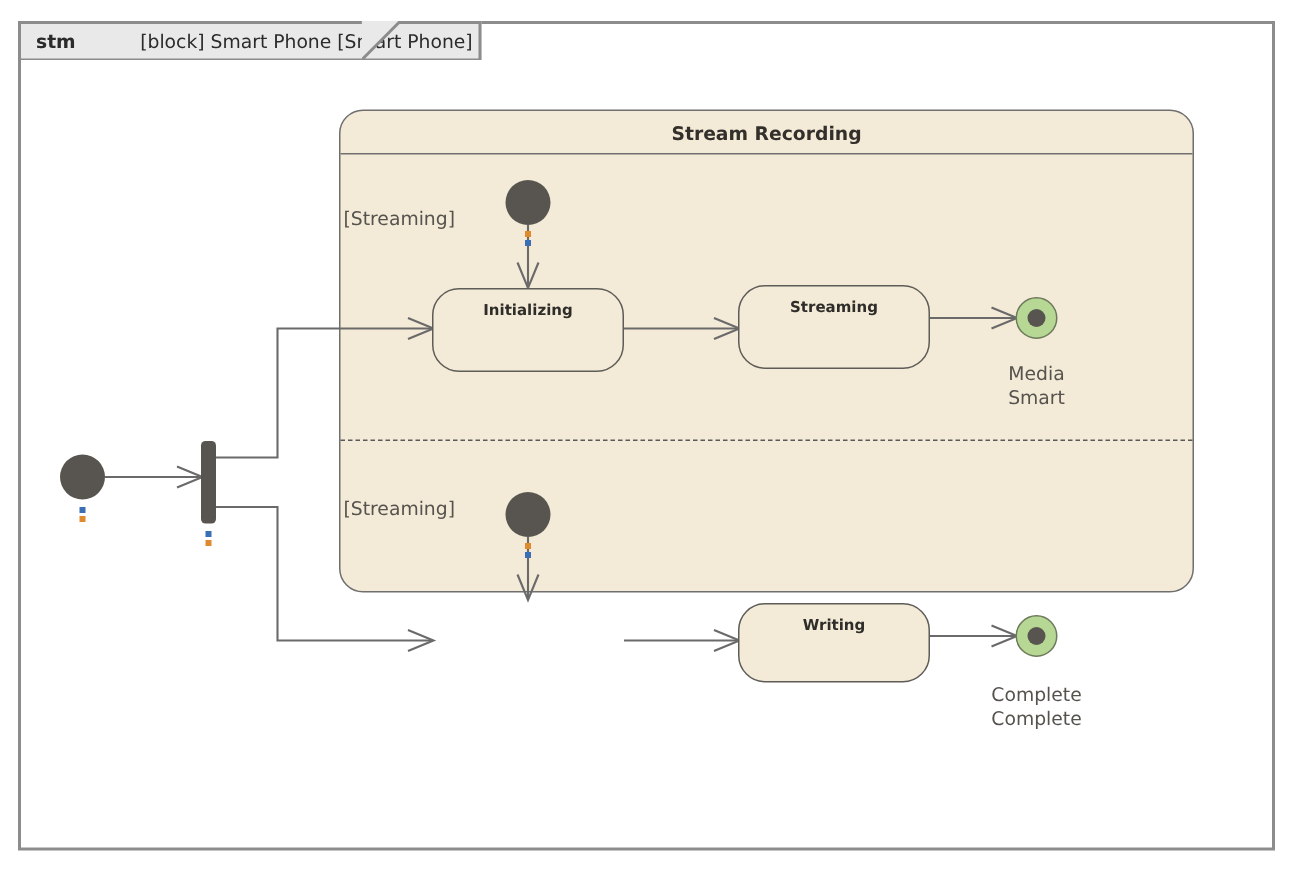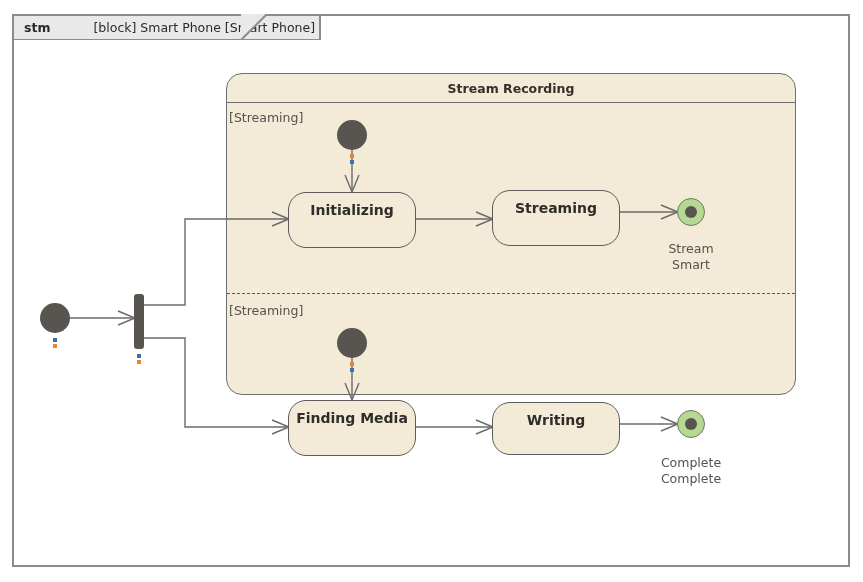--- a/index.html
+++ b/index.html
@@ -96,39 +96,40 @@
     top: 293px;
     width: 568px;
     height: 0;
     border-top: 1px dashed #595959;
   }
   .region-label {
     position: absolute;
     font-size: 12.5px;
     color: #55534e;
     white-space: nowrap;
+    margin-top: 28px;
   }
   .region-label-streaming { left: 229px; top: 110px; }
   .region-label-recording { left: 229px; top: 303px; }
 
   
   .state {
     position: absolute;
     background: #f3ead7;
     border: 1px solid #5e5c58;
     border-radius: 18px;
     box-sizing: border-box;
   }
   .state-label {
     position: absolute;
     left: 0;
     top: 9px;
     width: 100%;
     text-align: center;
-    font-size: 14px;
+    font-size: 10px;
     font-weight: bold;
     color: #2f2d29;
   }
   .st-initializing { left: 288px; top: 192px; width: 128px; height: 56px; }
   .st-streaming    { left: 492px; top: 190px; width: 128px; height: 56px; }
   .st-finding      { left: 288px; top: 400px; width: 128px; height: 56px; }
   .st-writing      { left: 492px; top: 402px; width: 128px; height: 53px; }
 
   
   .initial-node {
@@ -300,30 +301,27 @@
       <i class="dot-o"></i>
       <i class="dot-b"></i>
     </div>
 
   <div class="state st-initializing">
     <div class="state-label">Initializing</div>
   </div>
   <div class="state st-streaming">
     <div class="state-label">Streaming</div>
   </div>
-  <div class="state st-finding">
-    <div class="state-label">Finding Media</div>
-  </div>
   <div class="state st-writing">
     <div class="state-label">Writing</div>
   </div>
 
   <div class="final-state fs-stream"></div>
   <div class="final-label fl-stream">
-    <span>Stream</span>
+    <span>Media</span>
     <span>Smart</span>
   </div>
 
   <div class="final-state fs-record"></div>
   <div class="final-label fl-record">
     <span>Complete</span>
     <span>Complete</span>
   </div>
 
 </div>

